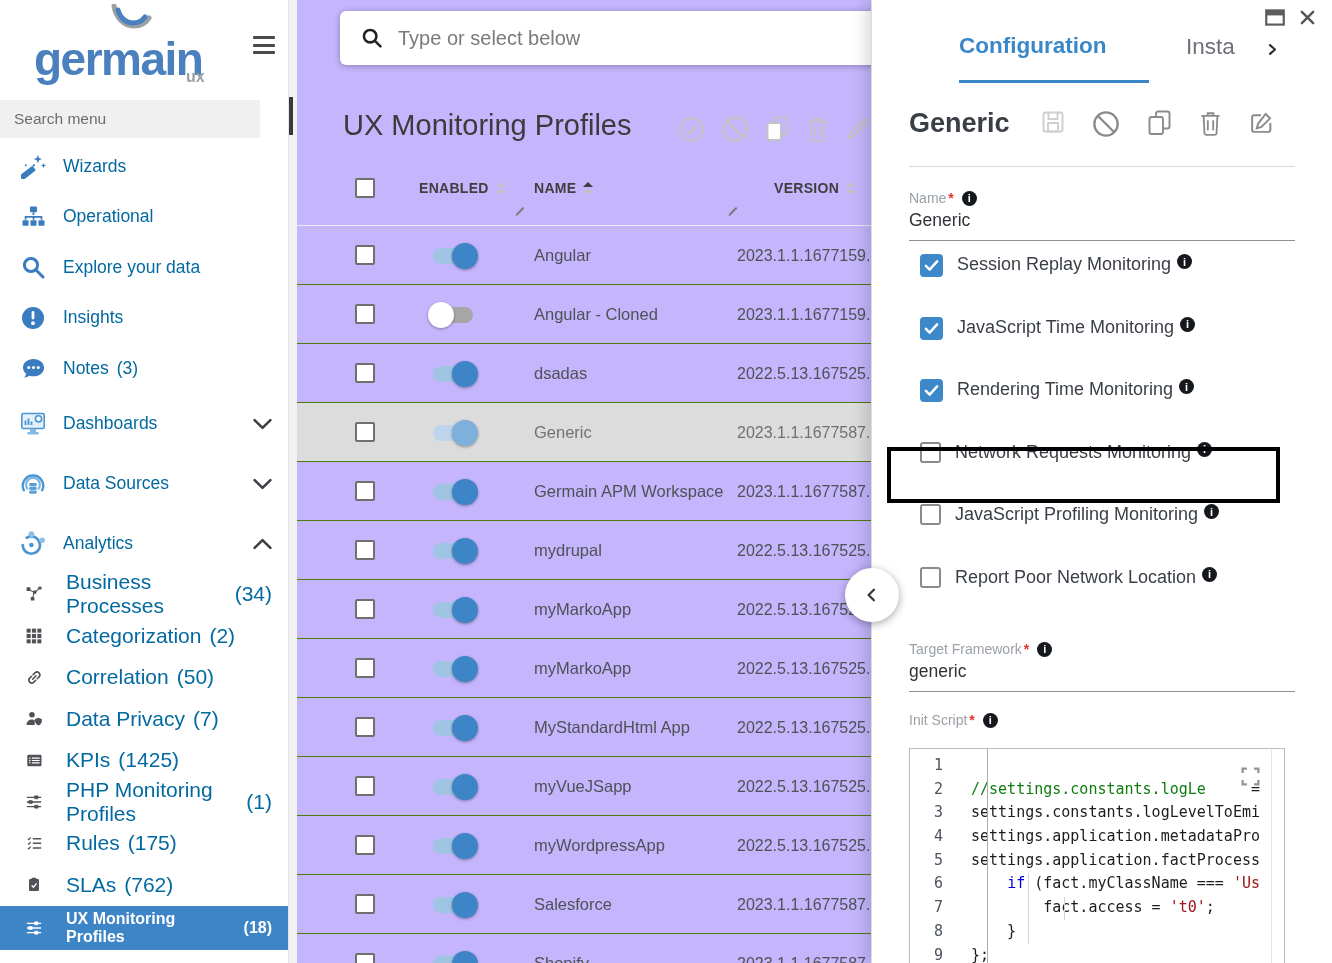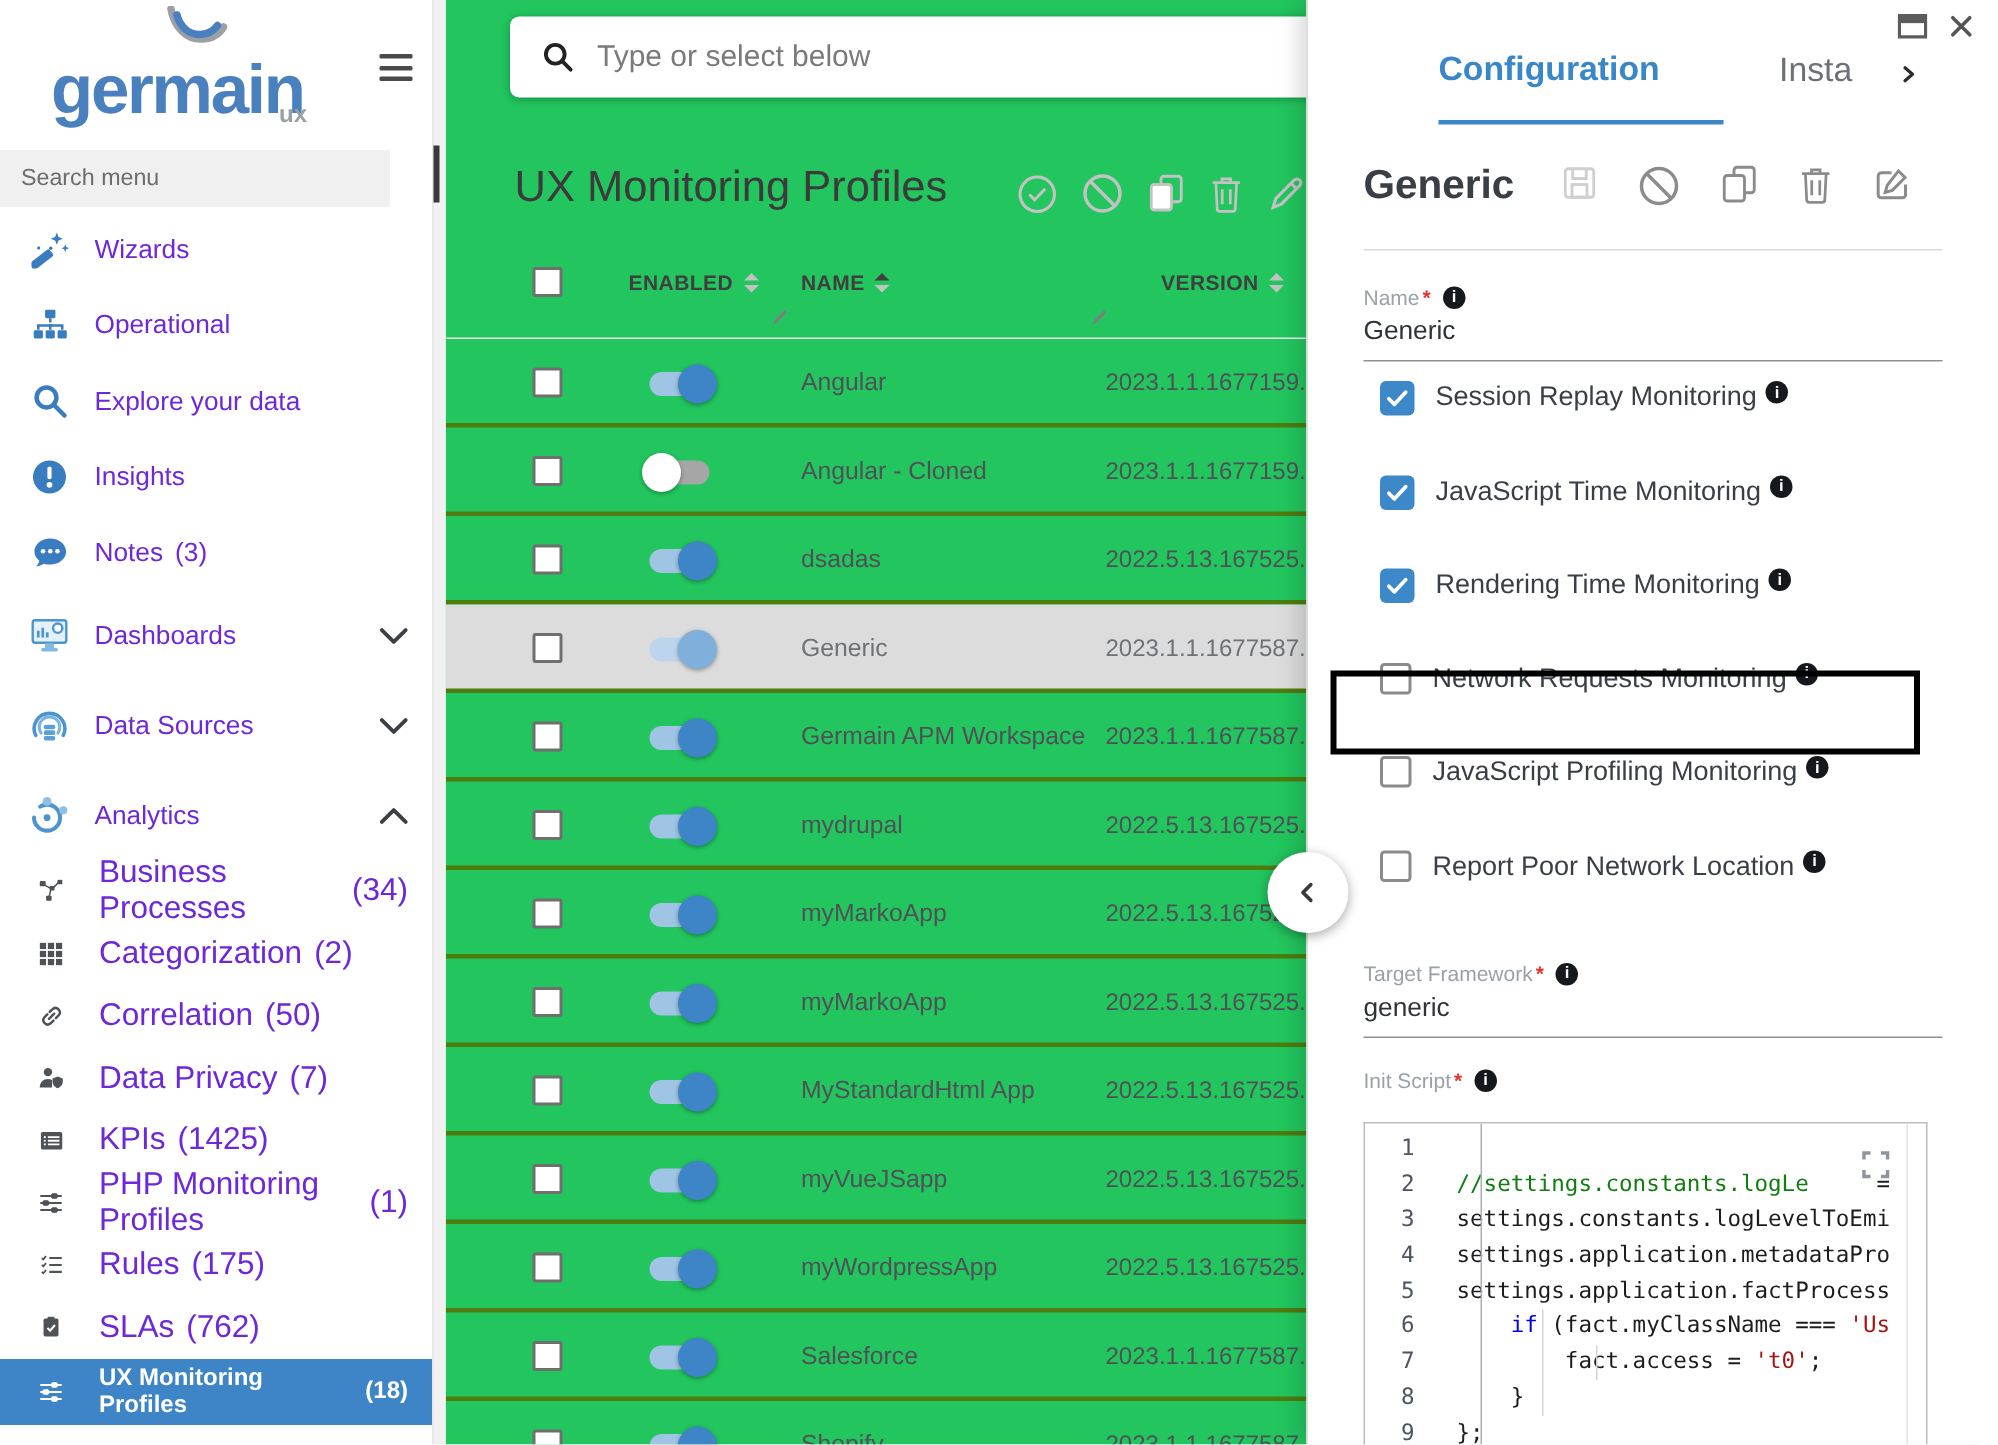--- a/index.html
+++ b/index.html
@@ -13,33 +13,33 @@
   .sb-track { position:absolute; right:0; top:0; bottom:0; width:9px; background:#f1f1f1; border-left:1px solid #e6e6e6; }
   .sb-thumb { position:absolute; left:0; top:97px; width:4px; height:38px; background:#3a3a3a; }
   .swoosh { position:absolute; left:104px; top:4px; }
   .logo-text { position:absolute; left:34px; top:34px; font-size:46px; font-weight:700; color:#4b80bf; letter-spacing:-1.5px; line-height:1.1; }
   .logo-sub { position:absolute; left:186px; top:68px; font-size:16px; font-weight:700; color:#98a0a6; }
   .hamburger { position:absolute; right:22px; top:36px; width:22px; cursor:pointer; }
   .hamburger span { display:block; height:3px; background:#4a4a4a; margin-bottom:4.5px; border-radius:1px; }
   .sb-search { position:absolute; left:0; top:100px; width:260px; height:38px; background:#f0f0f0; border:none; outline:none; padding:16px 14px; font-size:15.5px; color:#737373; font-family:inherit; }
   .sb-search::placeholder { color:#6d6d6d; }
   .sb-nav { position:absolute; left:0; top:141px; width:288px; }
-  .side-item { display:flex; align-items:center; height:50.5px; padding:0 16px 0 18px; color:#6d28d9; font-size:17.5px; cursor:pointer; }
+  .side-item { display:flex; align-items:center; height:50.5px; padding:0 16px 0 18px; color:#0369a1; font-size:17.5px; cursor:pointer; }
   .side-item.tall { height:60px; }
   .side-item .icn { width:30px; margin-right:15px; color:#3a7cc0; display:flex; justify-content:center; flex:none; }
   .side-item .cnt { margin-left:8px; }
   .side-item .chev { margin-left:auto; color:#3c3f45; }
   .side-item.sub { height:41.5px; font-size:21px; padding-left:22px; }
   .side-item.sub .icn { width:24px; margin-right:20px; color:#4f5358; transform:scale(.78); }
   .side-item.active { background:#3d85c6; color:#fff; height:44px; font-weight:600; font-size:16px; }
   .side-item.active .icn { color:#fff; }
   .side-item.partial { color:#3a7cc0; }
 
   
-  .main { position:absolute; left:297px; top:0; width:574px; height:963px; background:#22c55e; overflow:hidden; }
+  .main { position:absolute; left:297px; top:0; width:574px; height:963px; background:#c4b5fd; overflow:hidden; }
   .m-search { position:absolute; left:43px; top:11px; width:562px; height:54px; background:#fff; border-radius:6px; box-shadow:0 1px 6px rgba(0,0,0,.3); display:flex; align-items:center; padding-left:21px; }
   .m-search .mag { color:#222; margin-right:15px; flex:none; }
   .m-search input { border:none; outline:none; font-size:20px; color:#555; width:420px; font-family:inherit; }
   .m-search input::placeholder { color:#7a7a7a; }
   .m-title { position:absolute; left:46px; top:109px; font-size:29px; font-weight:400; color:#3b3b3b; }
   .m-tools { position:absolute; left:381px; top:115px; display:flex; gap:16px; align-items:center; }
   .m-tools .tico { color:#c3c3c3; cursor:pointer; }
 
   .thead { position:absolute; left:0; top:170px; width:100%; height:55px; }
   .t-check, .r-check { position:absolute; width:20px; height:20px; border:2px solid #6f6f6f; border-radius:2px; background:#fff; cursor:pointer; }
@@ -47,21 +47,21 @@
   .th { position:absolute; top:10px; font-size:14px; font-weight:700; color:#3f3f3f; letter-spacing:.3px; display:flex; align-items:center; cursor:pointer; }
   .th-enabled { left:122px; } .th-name { left:237px; } .th-version { left:477px; }
   .sort { display:inline-flex; flex-direction:column; gap:3px; margin-left:7px; }
   .sort i { display:block; width:0; height:0; border-left:5px solid transparent; border-right:5px solid transparent; }
   .sort .s-up { border-bottom:5px solid #c2c2c2; } .sort .s-dn { border-top:5px solid #c2c2c2; }
   .sort .s-up.on { border-bottom-color:#3f3f3f; }
   .fpen { position:absolute; top:36px; color:#7d7d7d; }
   .fpen.p1 { left:217px; } .fpen.p2 { left:430px; }
 
   .rows { position:absolute; left:0; top:225px; right:0; bottom:0; border-top:1px solid #ececec; }
-  .trow { position:relative; height:59px; border-bottom:3px solid #4d7c0f; }
+  .trow { position:relative; height:59px; border-bottom:1px solid #4d7c0f; }
   .trow.selected { background:#dcdcdc; }
   .r-check { left:58px; top:19px; }
   .toggle { position:absolute; left:136px; top:22px; width:40px; height:16px; border-radius:8px; background:#9fc4e4; cursor:pointer; }
   .toggle .knob { position:absolute; right:-5px; top:-5px; width:26px; height:26px; border-radius:50%; background:#3d85c6; box-shadow:0 1px 3px rgba(0,0,0,.35); }
   .toggle.off { background:#a6a6a6; }
   .toggle.off .knob { right:auto; left:-5px; background:#fff; }
   .trow.selected .toggle { background:#bdd5ec; }
   .trow.selected .toggle .knob { background:#7fb0dc; }
   .r-name { position:absolute; left:237px; top:20px; font-size:16.5px; color:#4e5256; }
   .trow.selected .r-name, .trow.selected .r-version { color:#6e7276; }

